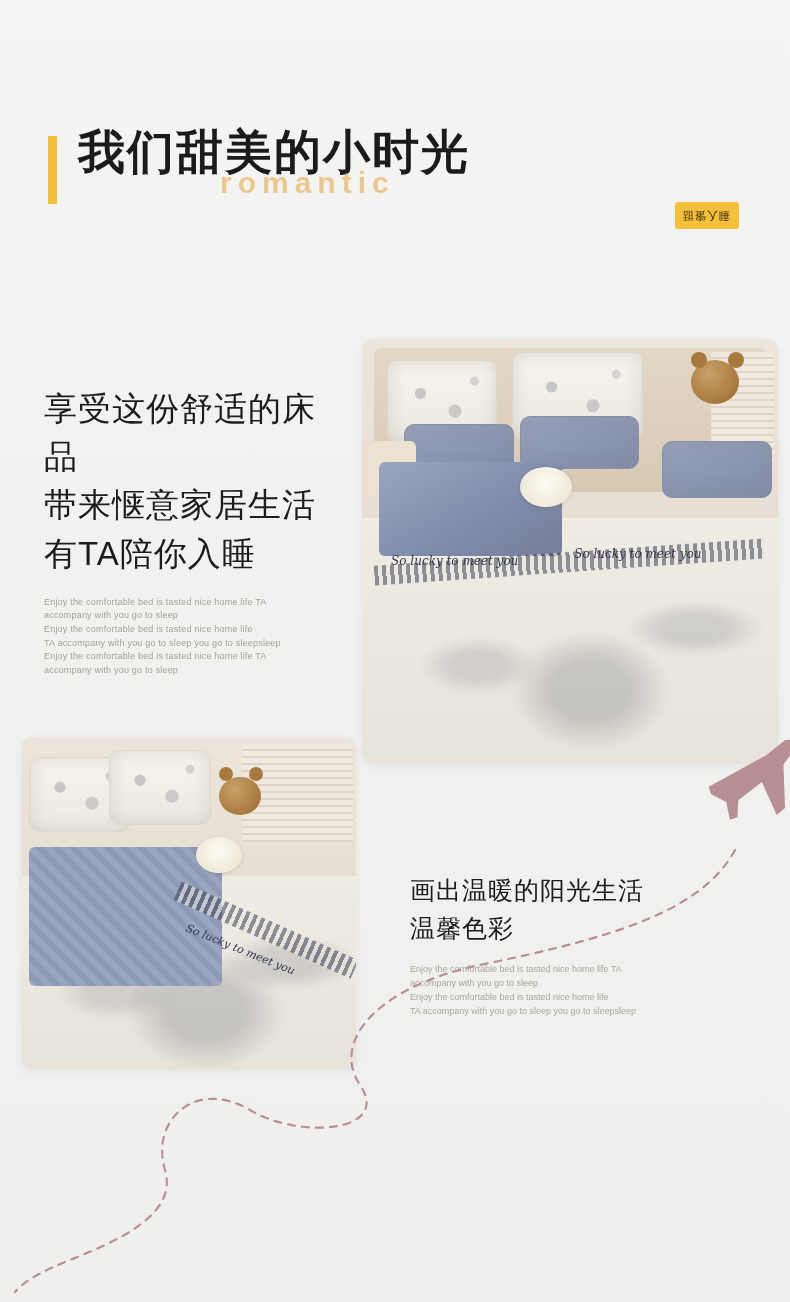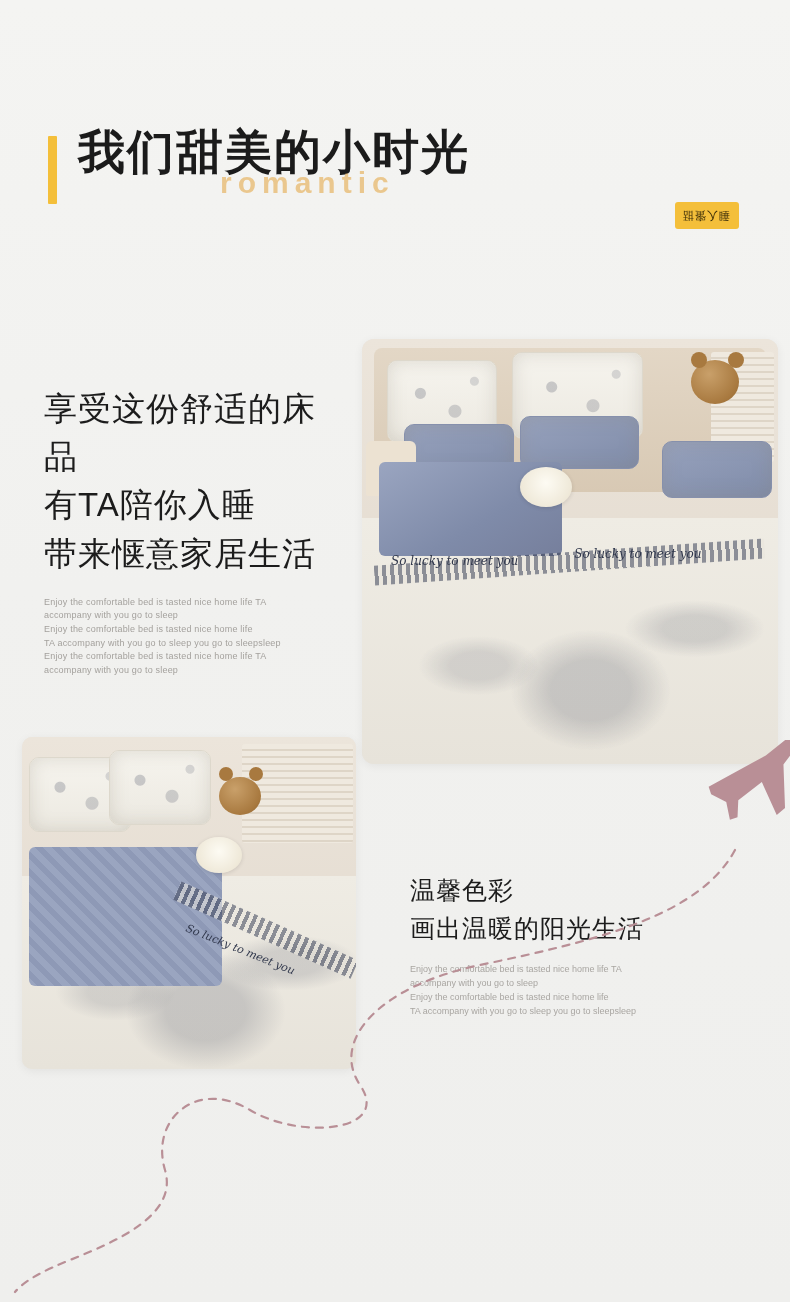--- a/index.html
+++ b/index.html
@@ -270,22 +270,22 @@
     <div class="title-main">我们甜美的小时光</div>
     <div class="title-sub-en">romantic</div>
     <div class="subtitle">
     </div>
     <div class="badge">甜蜜入睡</div>
   </div>
 
   <div class="block-left">
     <div class="head">
       <div>享受这份舒适的床品</div>
+      <div>带来惬意家居生活</div>
       <div>有TA陪你入睡</div>
-      <div>带来惬意家居生活</div>
     </div>
     <div class="en">
       <div>Enjoy the comfortable bed is tasted nice home life TA</div>
       <div>accompany with you go to sleep</div>
       <div>Enjoy the comfortable bed is tasted nice home life</div>
       <div>TA accompany with you go to sleep you go to sleepsleep</div>
       <div>Enjoy the comfortable bed is tasted nice home life TA</div>
       <div>accompany with you go to sleep</div>
     </div>
   </div>
@@ -333,22 +333,22 @@
       <div class="blanket-blue" style="left:2%; top:33%; width:58%; height:42%;
            background:repeating-linear-gradient(45deg,#9aa5c0 0 6px,#8e99b6 6px 12px);"></div>
       <div class="bow" style="left:52%; top:30%; width:46px; height:36px;"></div>
       <div class="band" style="left:44%; top:55%; width:58%; transform:rotate(24deg);"></div>
       <div class="script" style="left:48%; top:62%; font-size:11px; transform:rotate(22deg);">So lucky to meet you</div>
     </div>
   </div>
 
   <div class="block-right">
     <div class="head">
+      <div>画出温暖的阳光生活</div>
       <div>温馨色彩</div>
-      <div>画出温暖的阳光生活</div>
     </div>
     <div class="en">
       <div>Enjoy the comfortable bed is tasted nice home life TA</div>
       <div>accompany with you go to sleep</div>
       <div>Enjoy the comfortable bed is tasted nice home life</div>
       <div>TA accompany with you go to sleep you go to sleepsleep</div>
     </div>
   </div>
 
   <svg class="pathsvg" viewBox="0 0 790 562">

